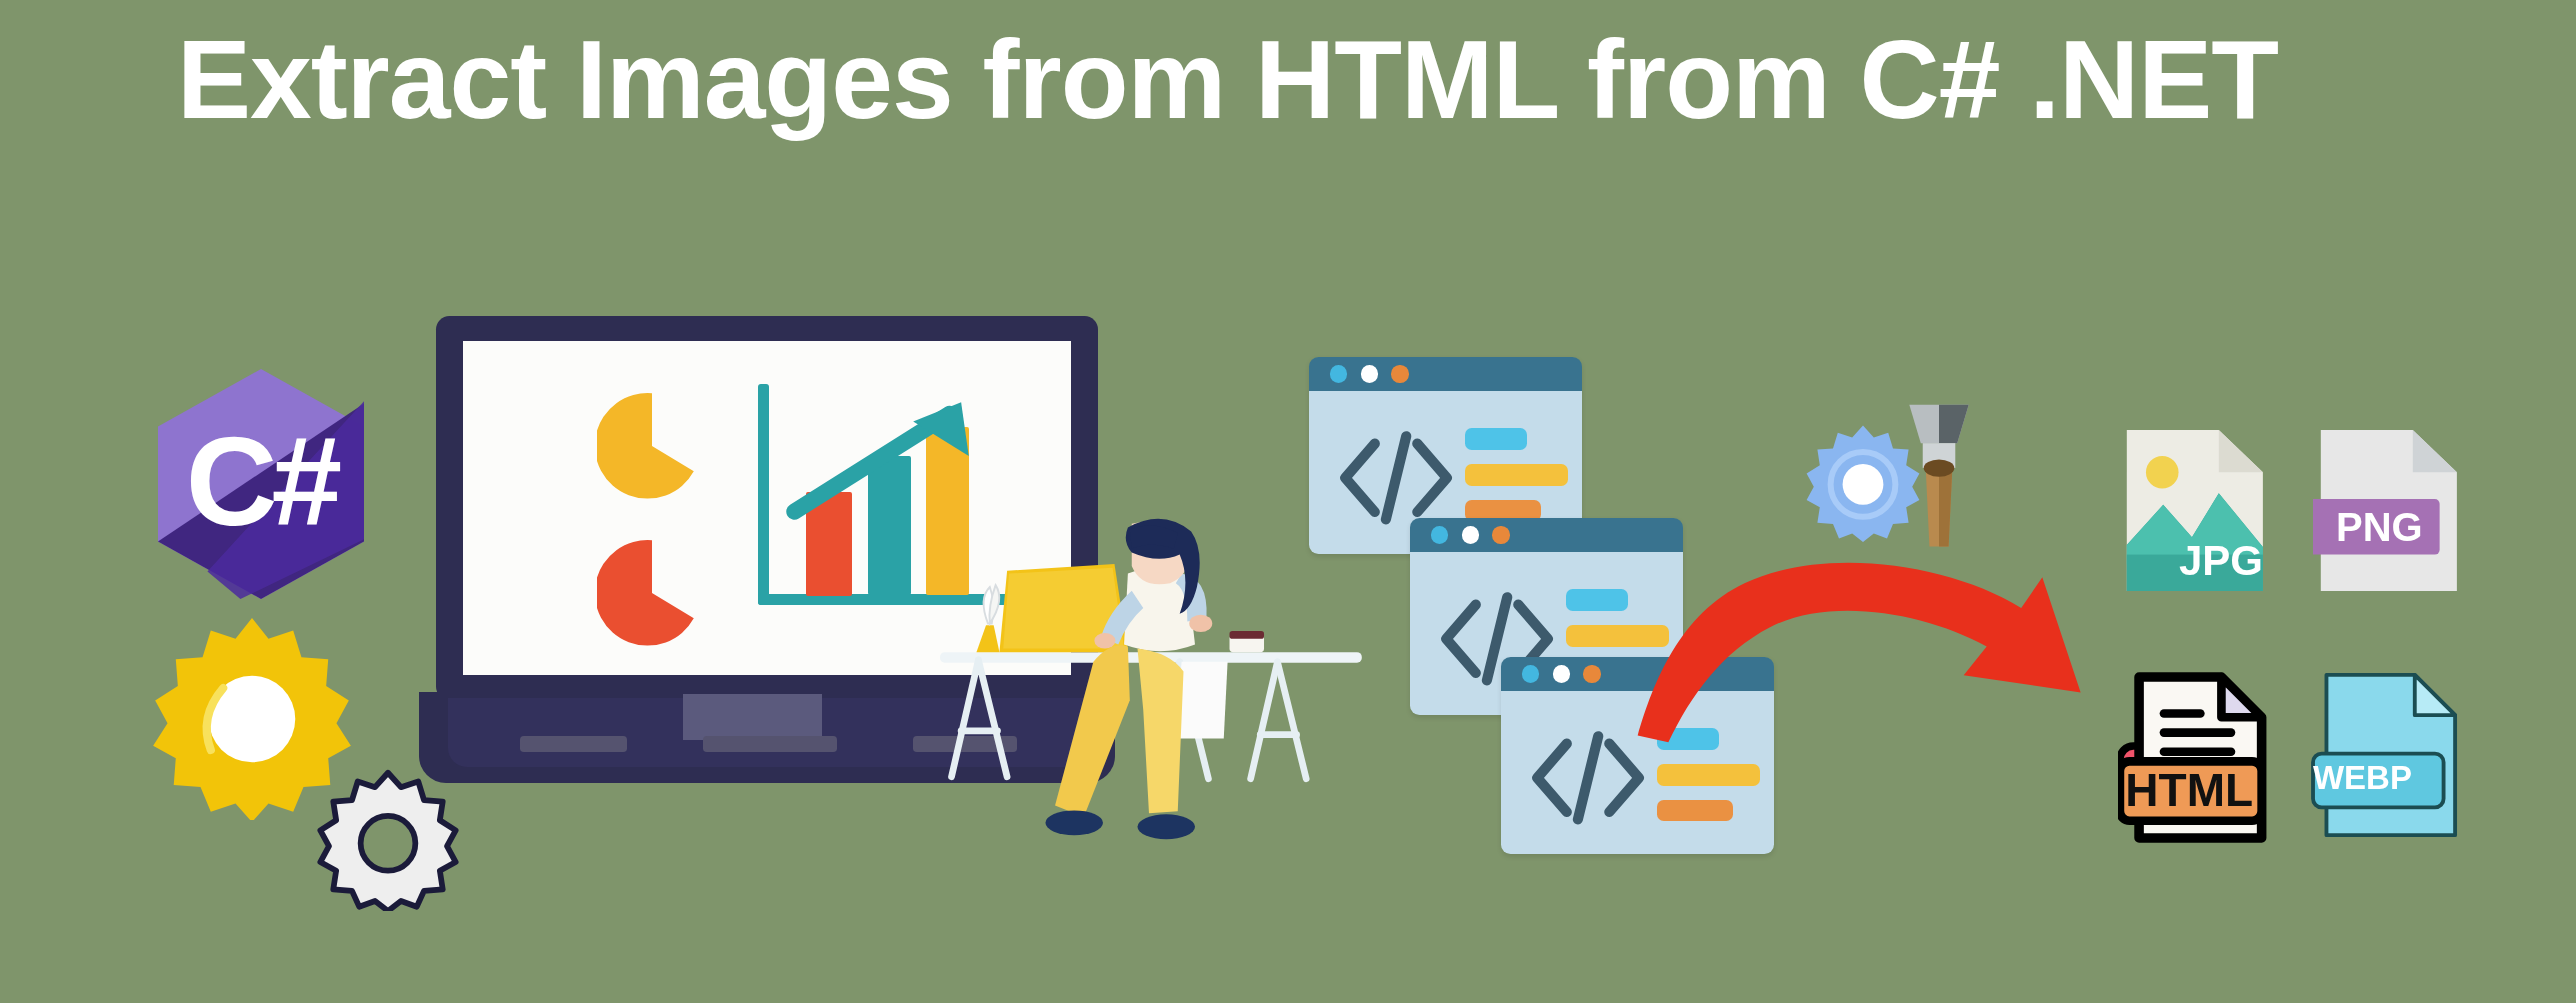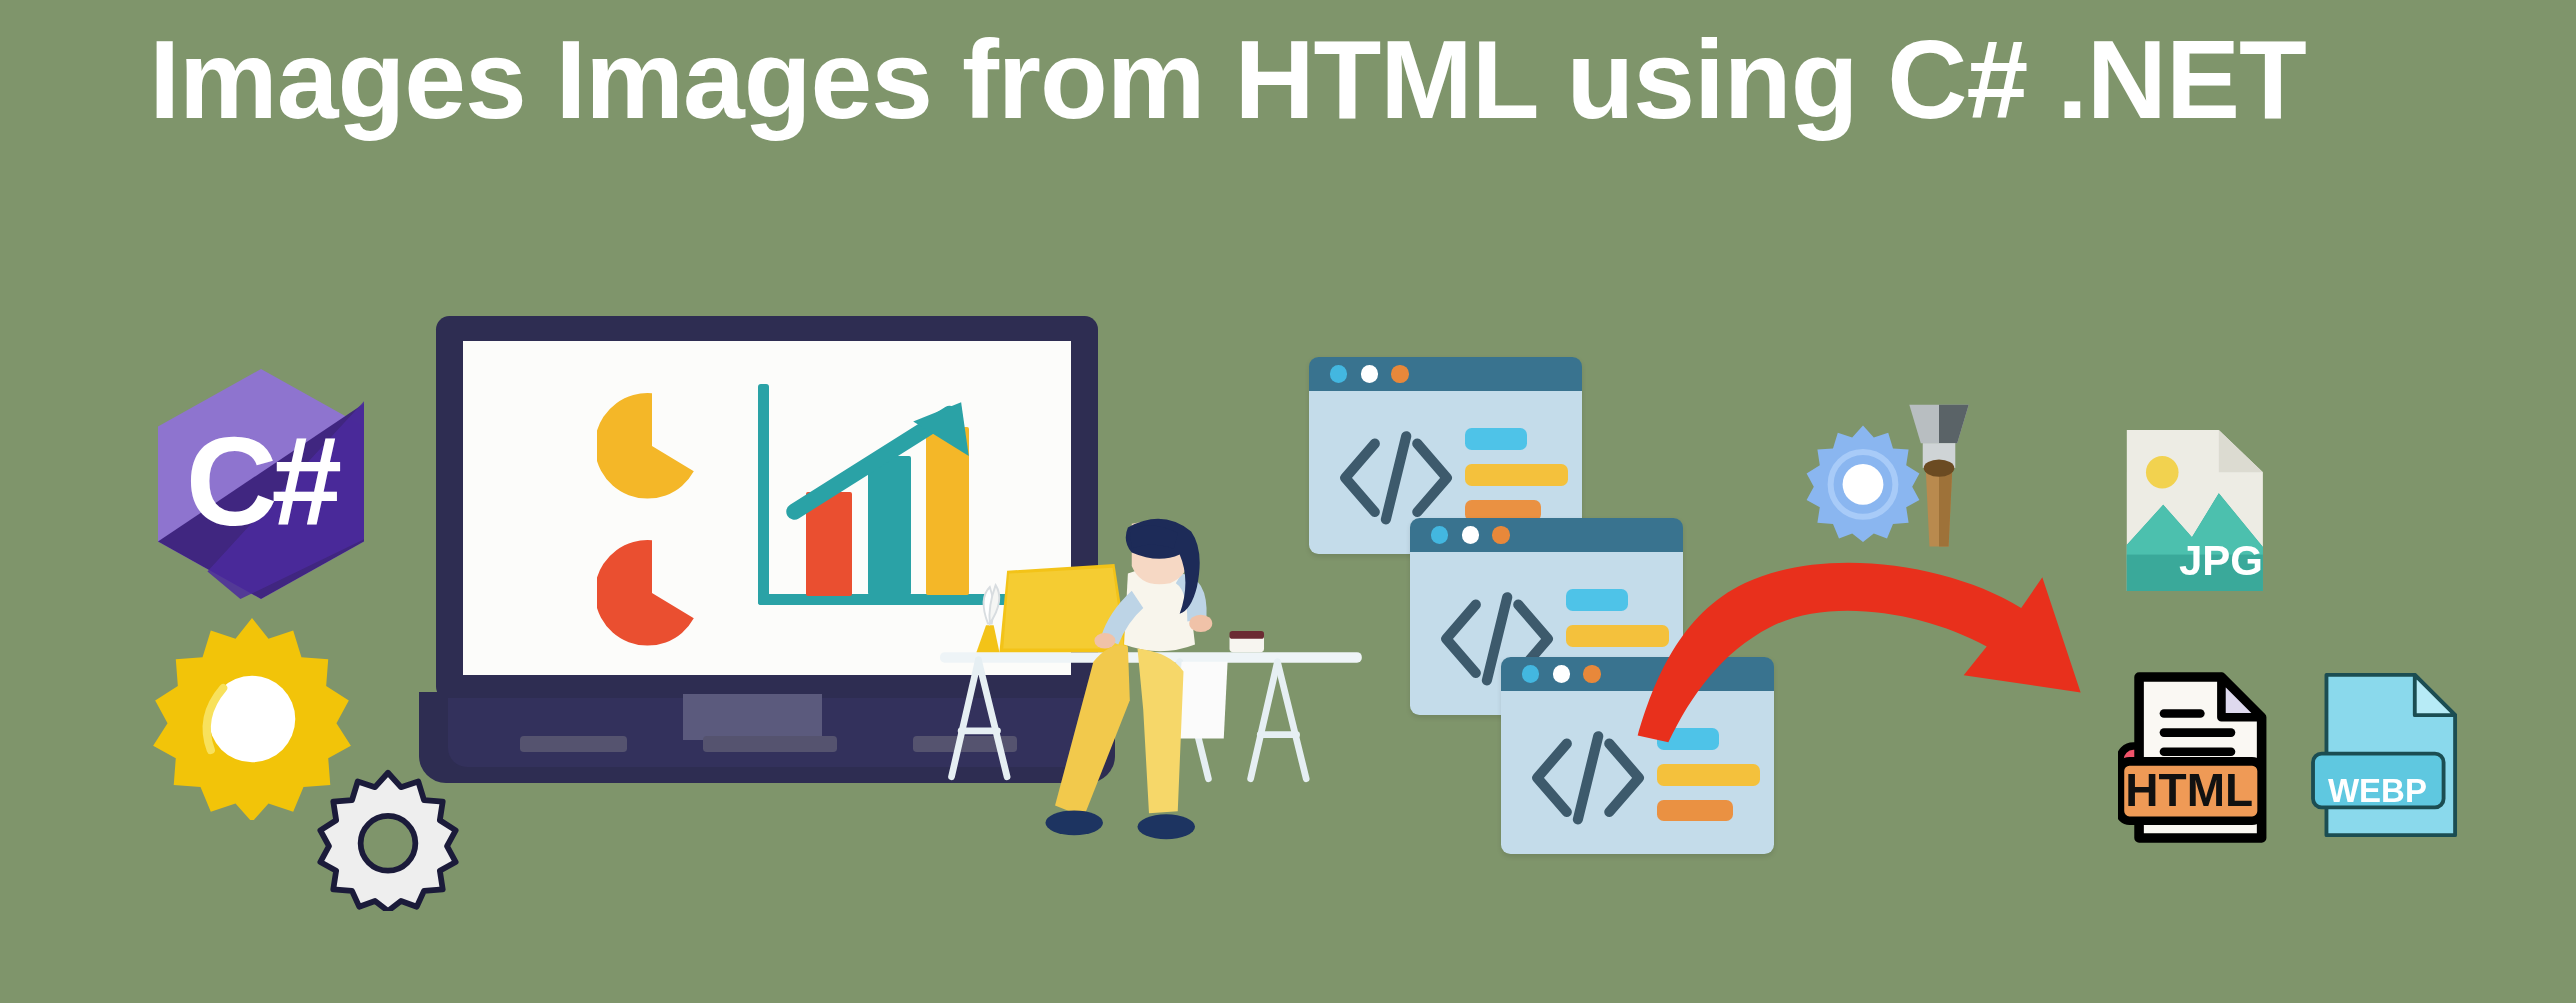--- a/index.html
+++ b/index.html
@@ -100,28 +100,28 @@
   .file{position:absolute;}
   .jpg{left:2119px;top:430px;width:144px;height:161px;}
   .png{left:2313px;top:430px;width:144px;height:161px;}
   .tiff{left:2118px;top:671px;width:158px;height:173px;}
   .webp{left:2311px;top:671px;width:149px;height:168px;}
   .file svg{display:block;width:100%;height:100%;}
   .file .lbl{position:absolute;font-weight:bold;color:#ffffff;}
   .jpg .lbl{left:0;right:0;bottom:5.8px;text-align:right;font-size:42px;}
   .png .lbl{left:5.8px;top:75px;width:121px;text-align:center;font-size:40px;}
   .tiff .lbl{left:-3.8px;top:92px;width:150px;text-align:center;font-size:46px;color:#111111;}
-  .webp .lbl{left:1.9px;top:88px;width:129px;text-align:center;font-size:33px;margin-top:13px;}
+  .webp .lbl{left:1.9px;top:88px;width:129px;font-size:33px;}
 </style>
 </head>
 <body>
 
 <div class="stage">
 
-  <div class="title">Images Images from HTML using C# .NET</div>
+  <div class="title">Extract Images from HTML from C# .NET</div>
 
   <div class="hexbox">
     <div class="hex"></div>
     <div class="hex-dark"></div>
     <div class="hex-mid"></div>
     <div class="cs-text">C#</div>
   </div>
 
   <div class="gear-y">
     <svg viewBox="0 0 100 100">
@@ -321,20 +321,28 @@
       <path fill="#edece4" d="M8 0 H104 L150 44 V168 H8 Z"></path>
       <path fill="#dcdbd1" d="M104 0 L150 44 H104 Z"></path>
       <path fill="#3aa99a" d="M8 168 V120 L46 78 L76 112 L104 66 L150 122 V168 Z"></path>
       <path fill="#4cc0ae" d="M8 140 V120 L46 78 L76 112 L104 66 L150 122 V140 Z"></path>
       <rect x="8" y="130" width="142" height="38" fill="#3aa99a"></rect>
       <circle cx="45" cy="44" r="17" fill="#f2d24f"></circle>
     </svg>
     <div class="lbl">JPG</div>
   </div>
 
+  <div class="file png">
+    <svg viewBox="0 0 150 168">
+      <path fill="#e7e7e7" d="M8 0 H104 L150 44 V168 H8 Z"></path>
+      <path fill="#cfd3d6" d="M104 0 L150 44 H104 Z"></path>
+      <rect x="-4" y="72" width="136" height="58" rx="5" fill="#a571b4"></rect>
+    </svg>
+    <div class="lbl">PNG</div>
+  </div>
 
   <div class="file tiff">
     <svg viewBox="0 0 165 180">
       <rect x="2" y="78" width="46" height="42" rx="14" fill="#f2546b" stroke="#000" stroke-width="8"></rect>
       <path fill="#faf8f3" stroke="#000" stroke-width="10" stroke-linejoin="round" d="M22 6 H108 L150 48 V174 H22 Z"></path>
       <path fill="#ded9ee" stroke="#000" stroke-width="9" stroke-linejoin="round" d="M108 6 L150 48 H108 Z"></path>
       <g stroke="#000" stroke-width="9" stroke-linecap="round">
         <path d="M48 44 H86"></path>
           <path d="M48 64 H118"></path>
           <path d="M48 84 H118"></path>

